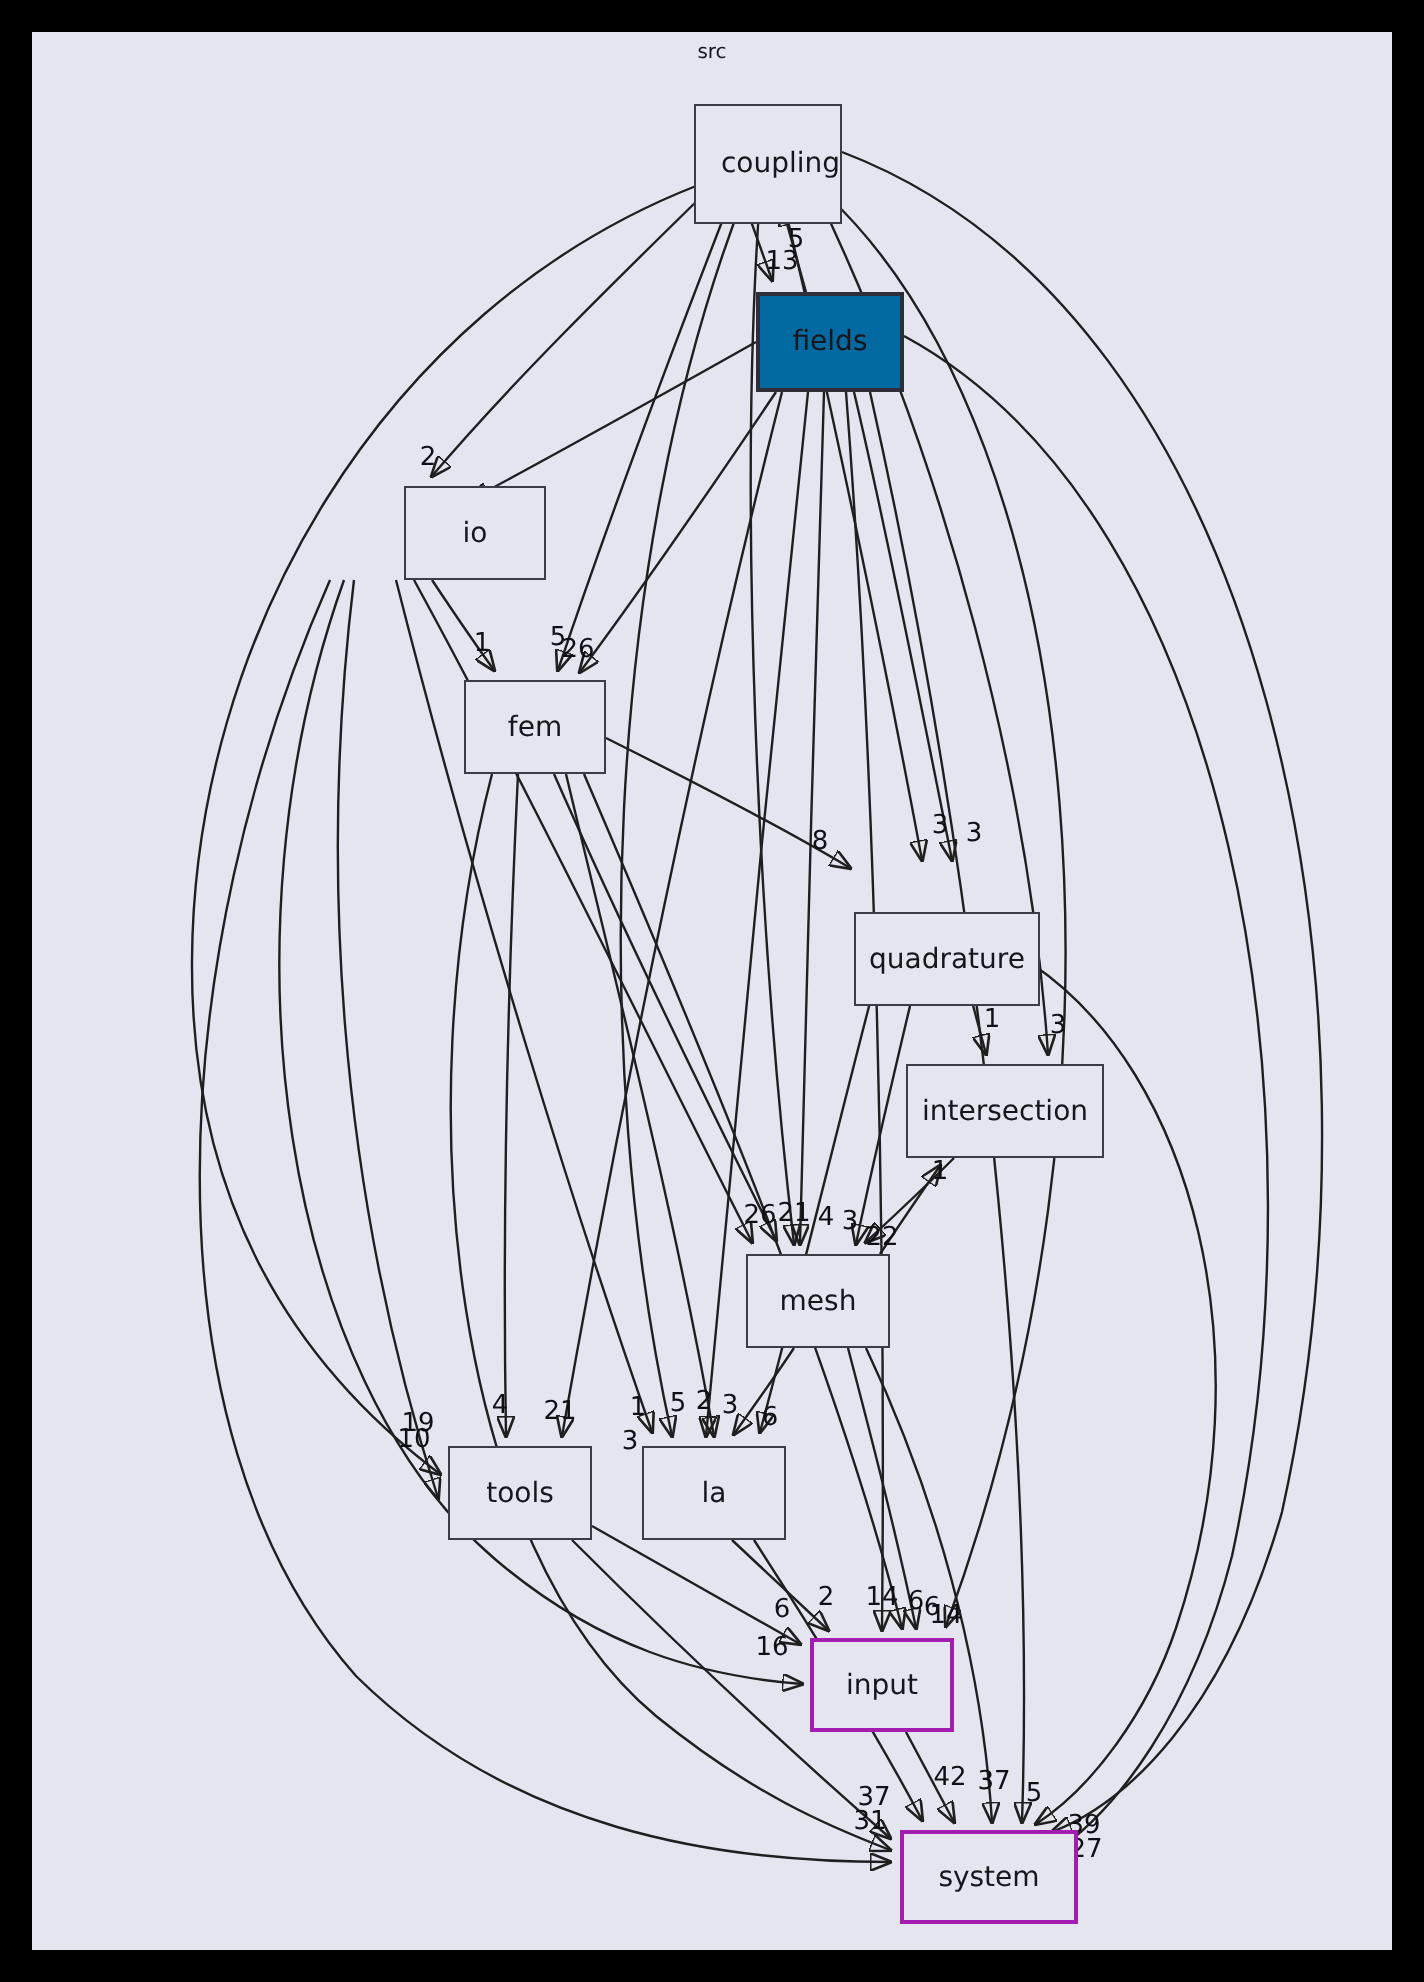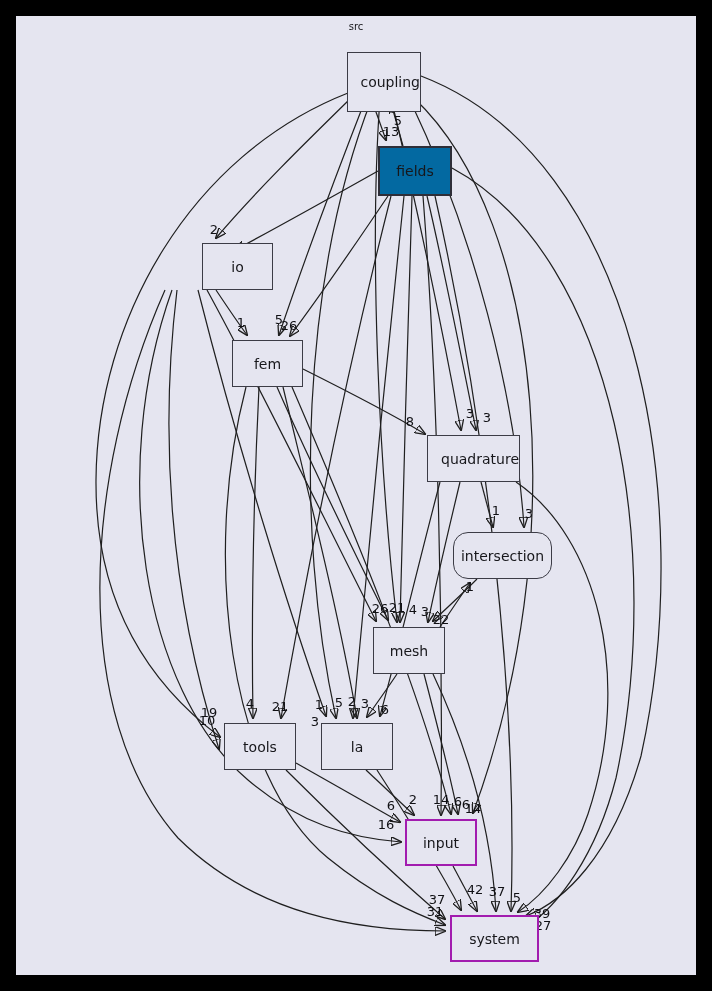--- a/index.html
+++ b/index.html
@@ -108,24 +108,24 @@
   </div>
 <div class="node current" id="node-fields" style="left:378px; top:146px; width:74px; height:50px;">
     <span>fields</span>
   </div>
 <div class="node" id="node-io" style="left:158px; top:243px; width:71px; height:47px;margin-left:44px;">
     <span>io</span>
   </div>
 <div class="node" id="node-fem" style="left:232px; top:340px; width:71px; height:47px;align-items:center;">
     <span>fem</span>
   </div>
-<div class="node" id="node-quadrature" style="left:427px; top:435px; width:93px; height:47px;justify-content:flex-end;">
+<div class="node" id="node-quadrature" style="left:427px; top:456px; width:93px; height:47px;">
     <span>quadrature</span>
   </div>
-<div class="node" id="node-intersection" style="left:453px; top:532px; width:99px; height:47px;border-radius:15px;">
+<div class="node" id="node-intersection" style="left:453px; top:532px; width:99px; height:47px;">
     <span>intersection</span>
   </div>
 <div class="node" id="node-mesh" style="left:373px; top:627px; width:72px; height:47px;">
     <span>mesh</span>
   </div>
 <div class="node" id="node-tools" style="left:224px; top:723px; width:72px; height:47px;">
     <span>tools</span>
   </div>
 <div class="node" id="node-la" style="left:321px; top:723px; width:72px; height:47px;">
     <span>la</span>

